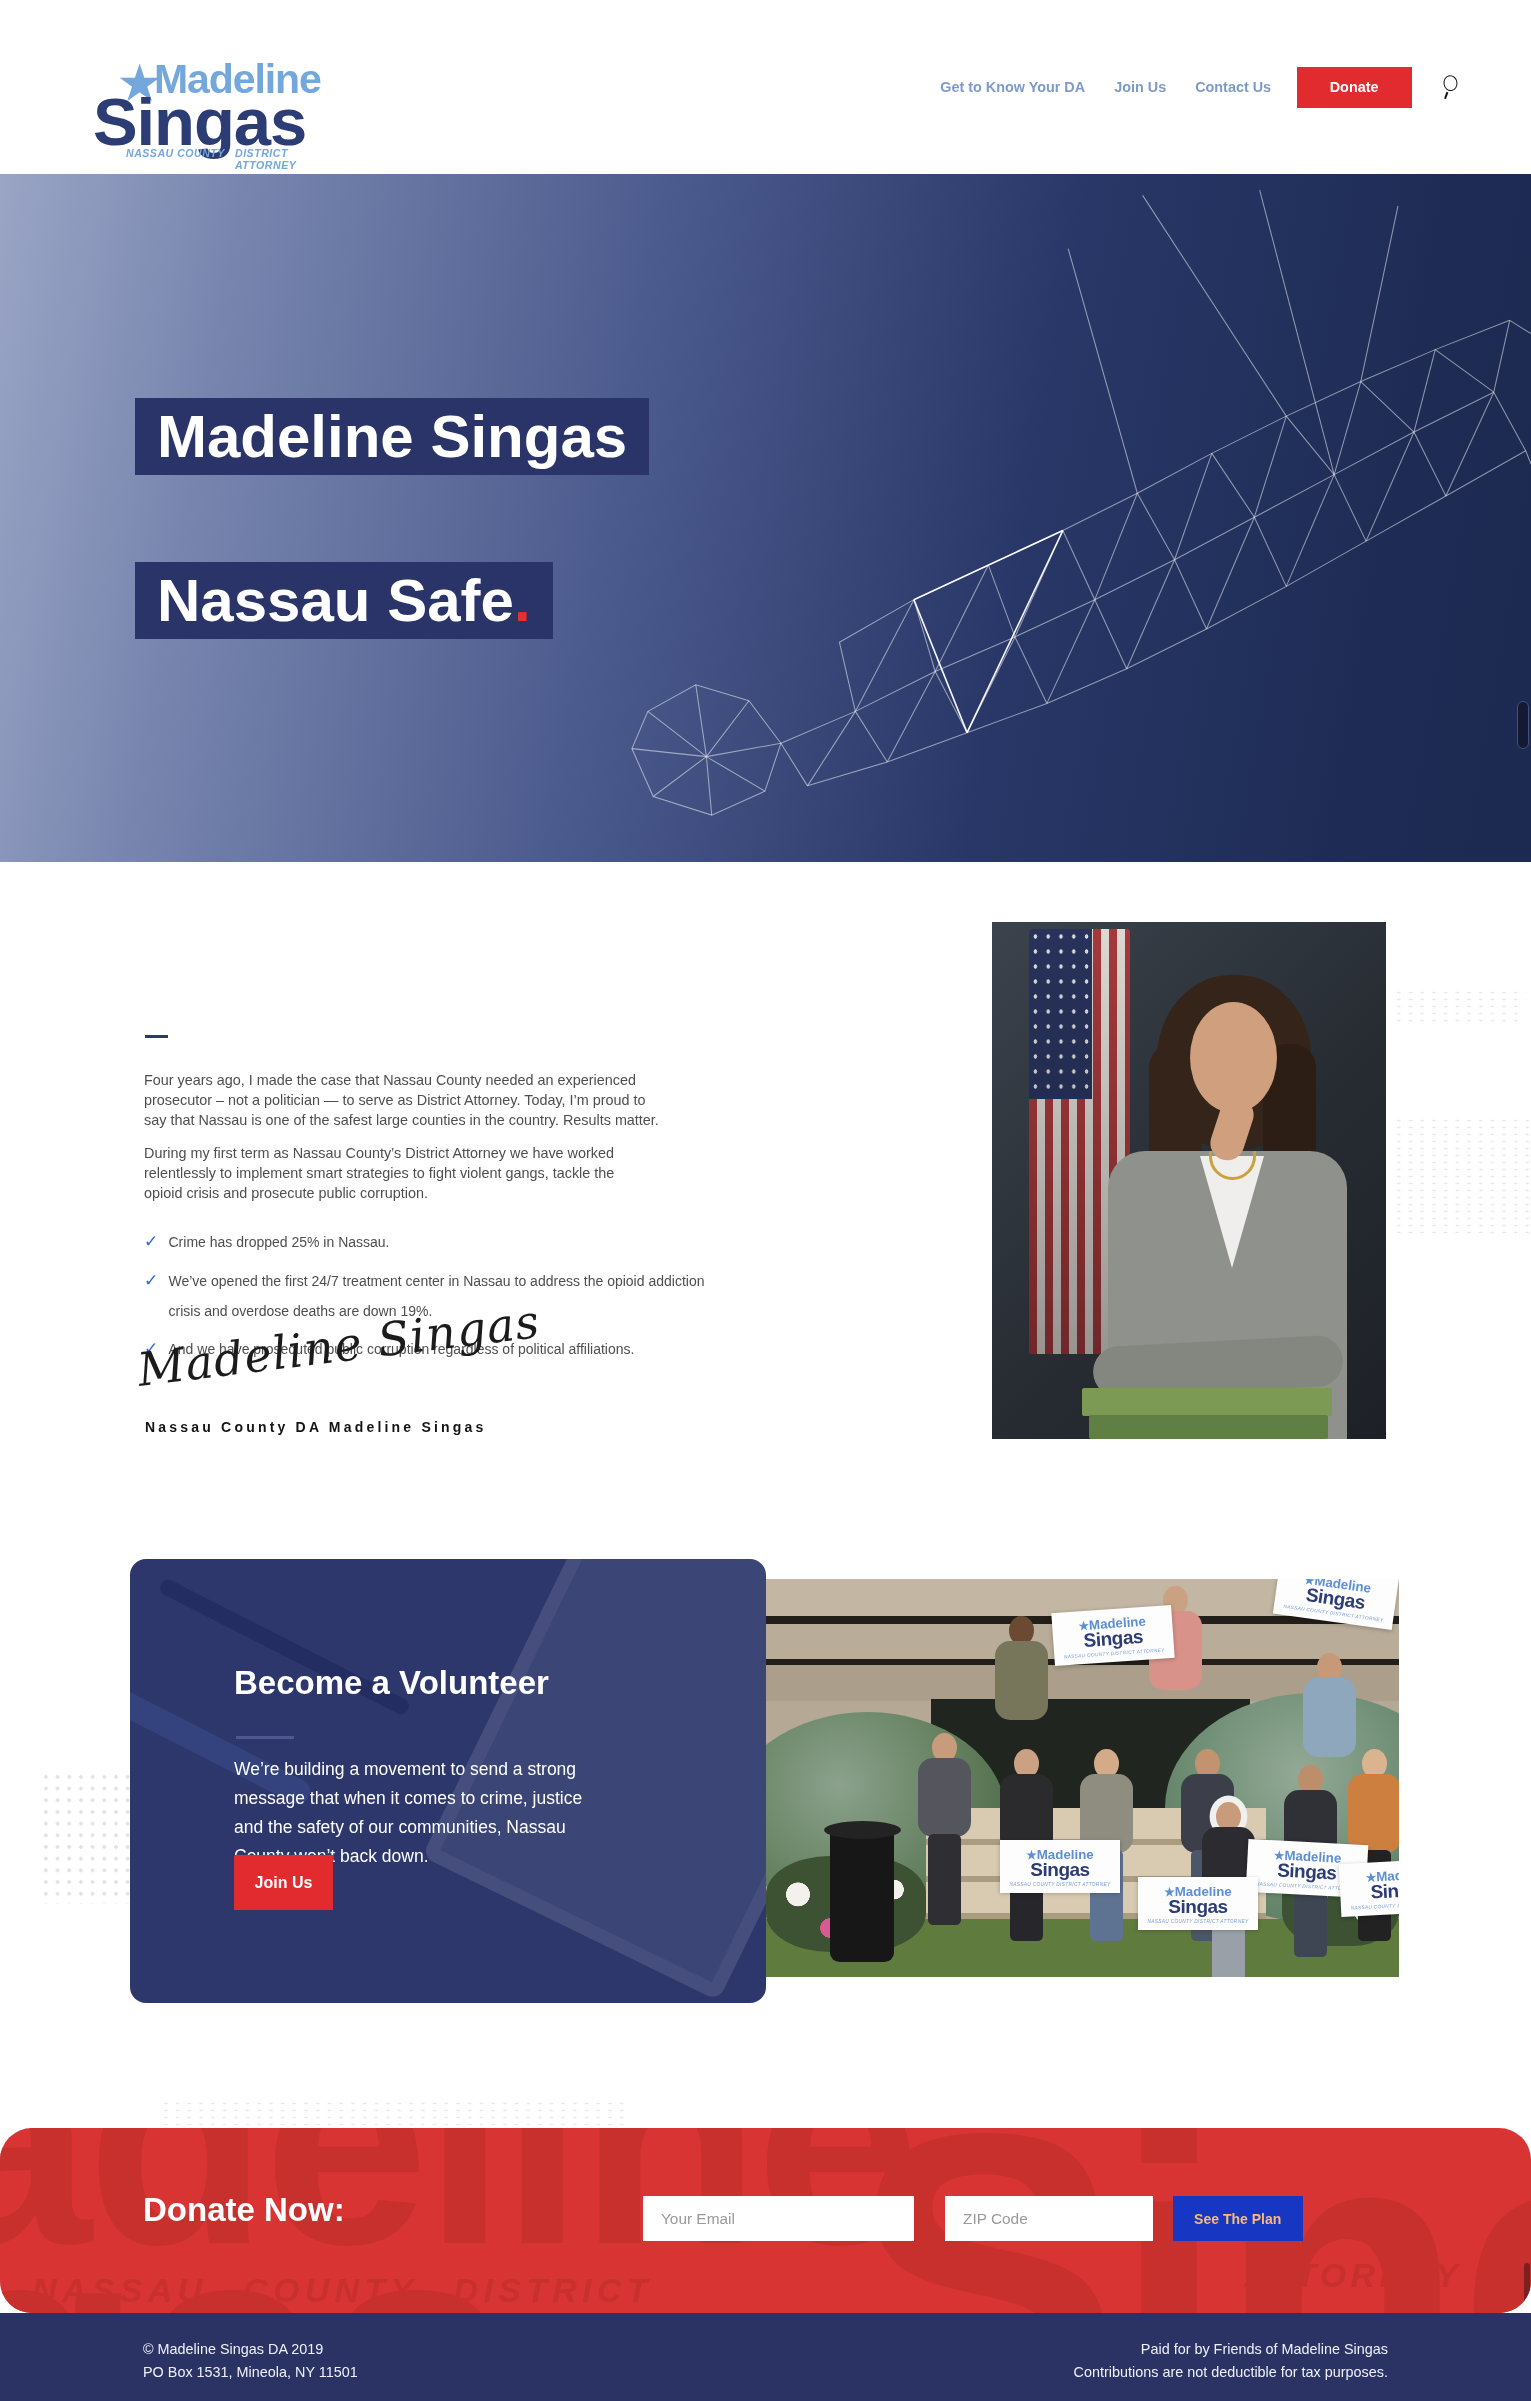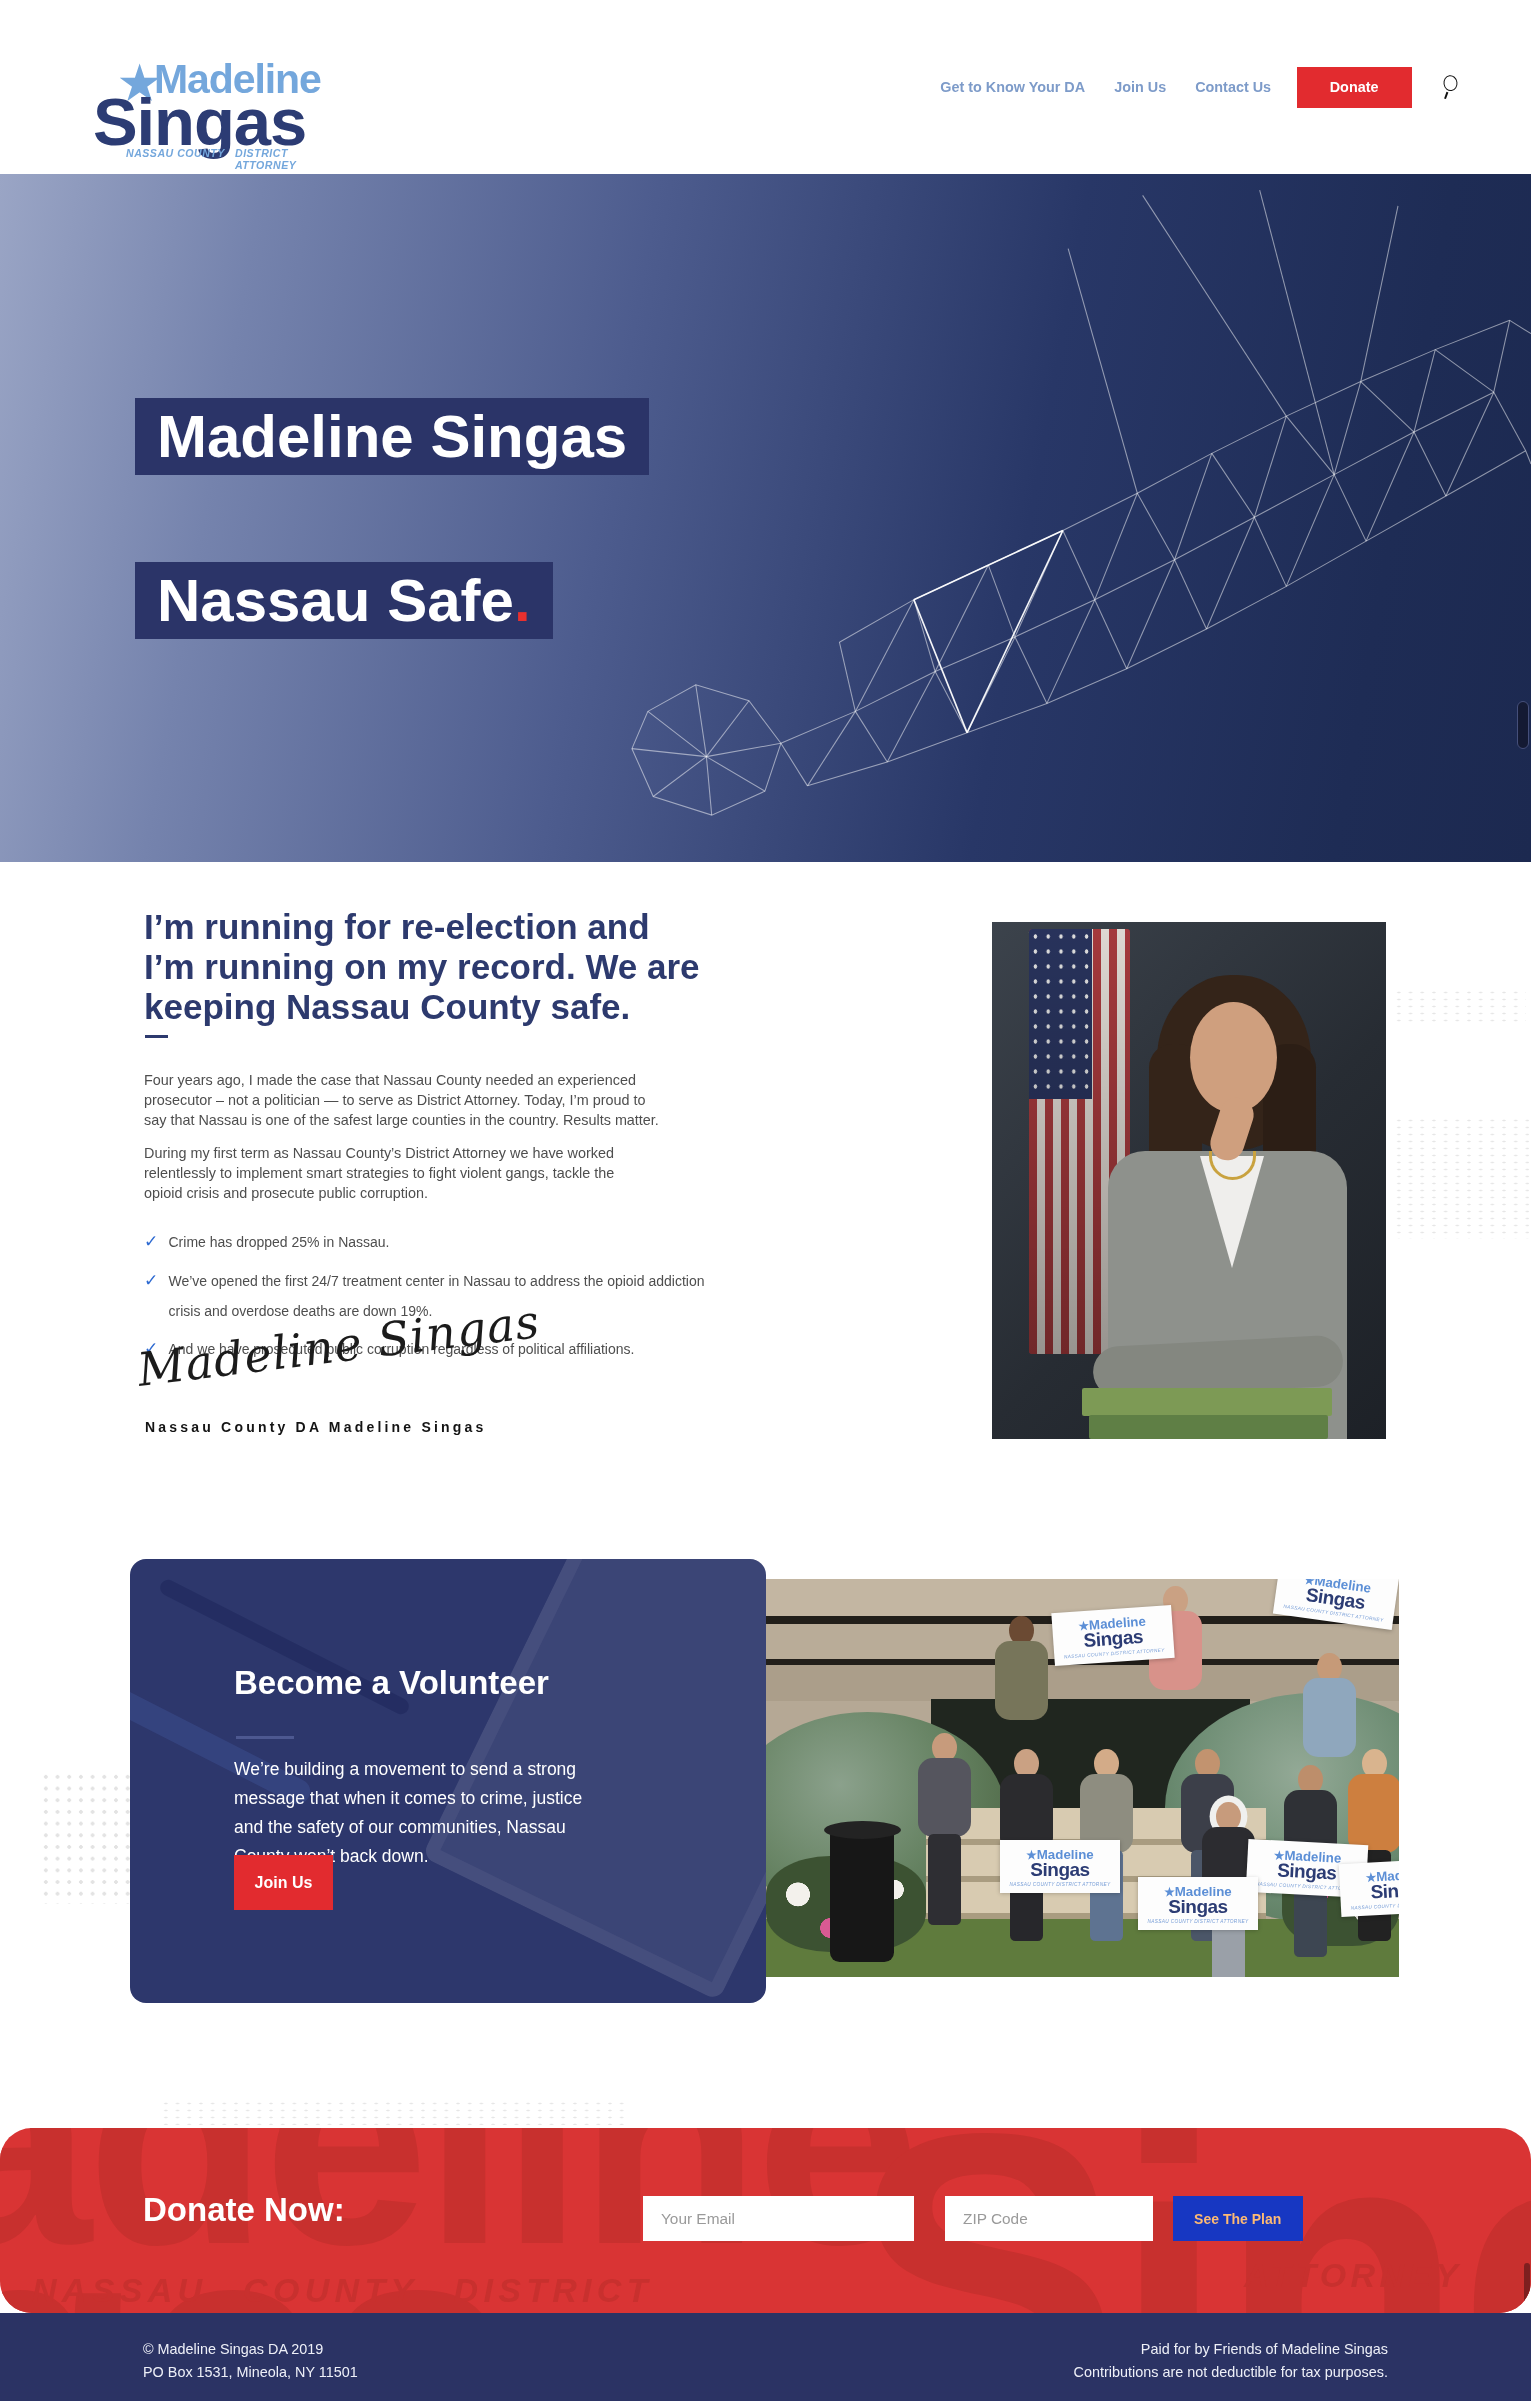--- a/index.html
+++ b/index.html
@@ -221,23 +221,20 @@
         <line x1="590" y1="800" x2="690" y2="1050"></line>
           <line x1="690" y1="1050" x2="870" y2="670"></line>
           <line x1="870" y1="670" x2="590" y2="800"></line>
       </g>
     </svg>
     <div class="hero-line hero-l1">Madeline Singas</div>
     <div class="hero-line hero-l3"><span>Nassau Safe</span><span class="red-period">.</span></div>
   </div>
 
   <div class="content">
-    <h2 class="intro-heading">I’m running for re-election and
-I’m running on my record. We are
-keeping Nassau County safe.</h2>
     <div class="intro-dash"></div>
     <p class="intro-p p1">Four years ago, I made the case that Nassau County needed an experienced
 prosecutor – not a politician — to serve as District Attorney. Today, I’m proud to
 say that Nassau is one of the safest large counties in the country. Results matter.</p>
     <p class="intro-p p2">During my first term as Nassau County’s District Attorney we have worked
 relentlessly to implement smart strategies to fight violent gangs, tackle the
 opioid crisis and prosecute public corruption.</p>
     <div class="checklist">
       <div class="check-item">
         <span class="check-mark">✓</span>

